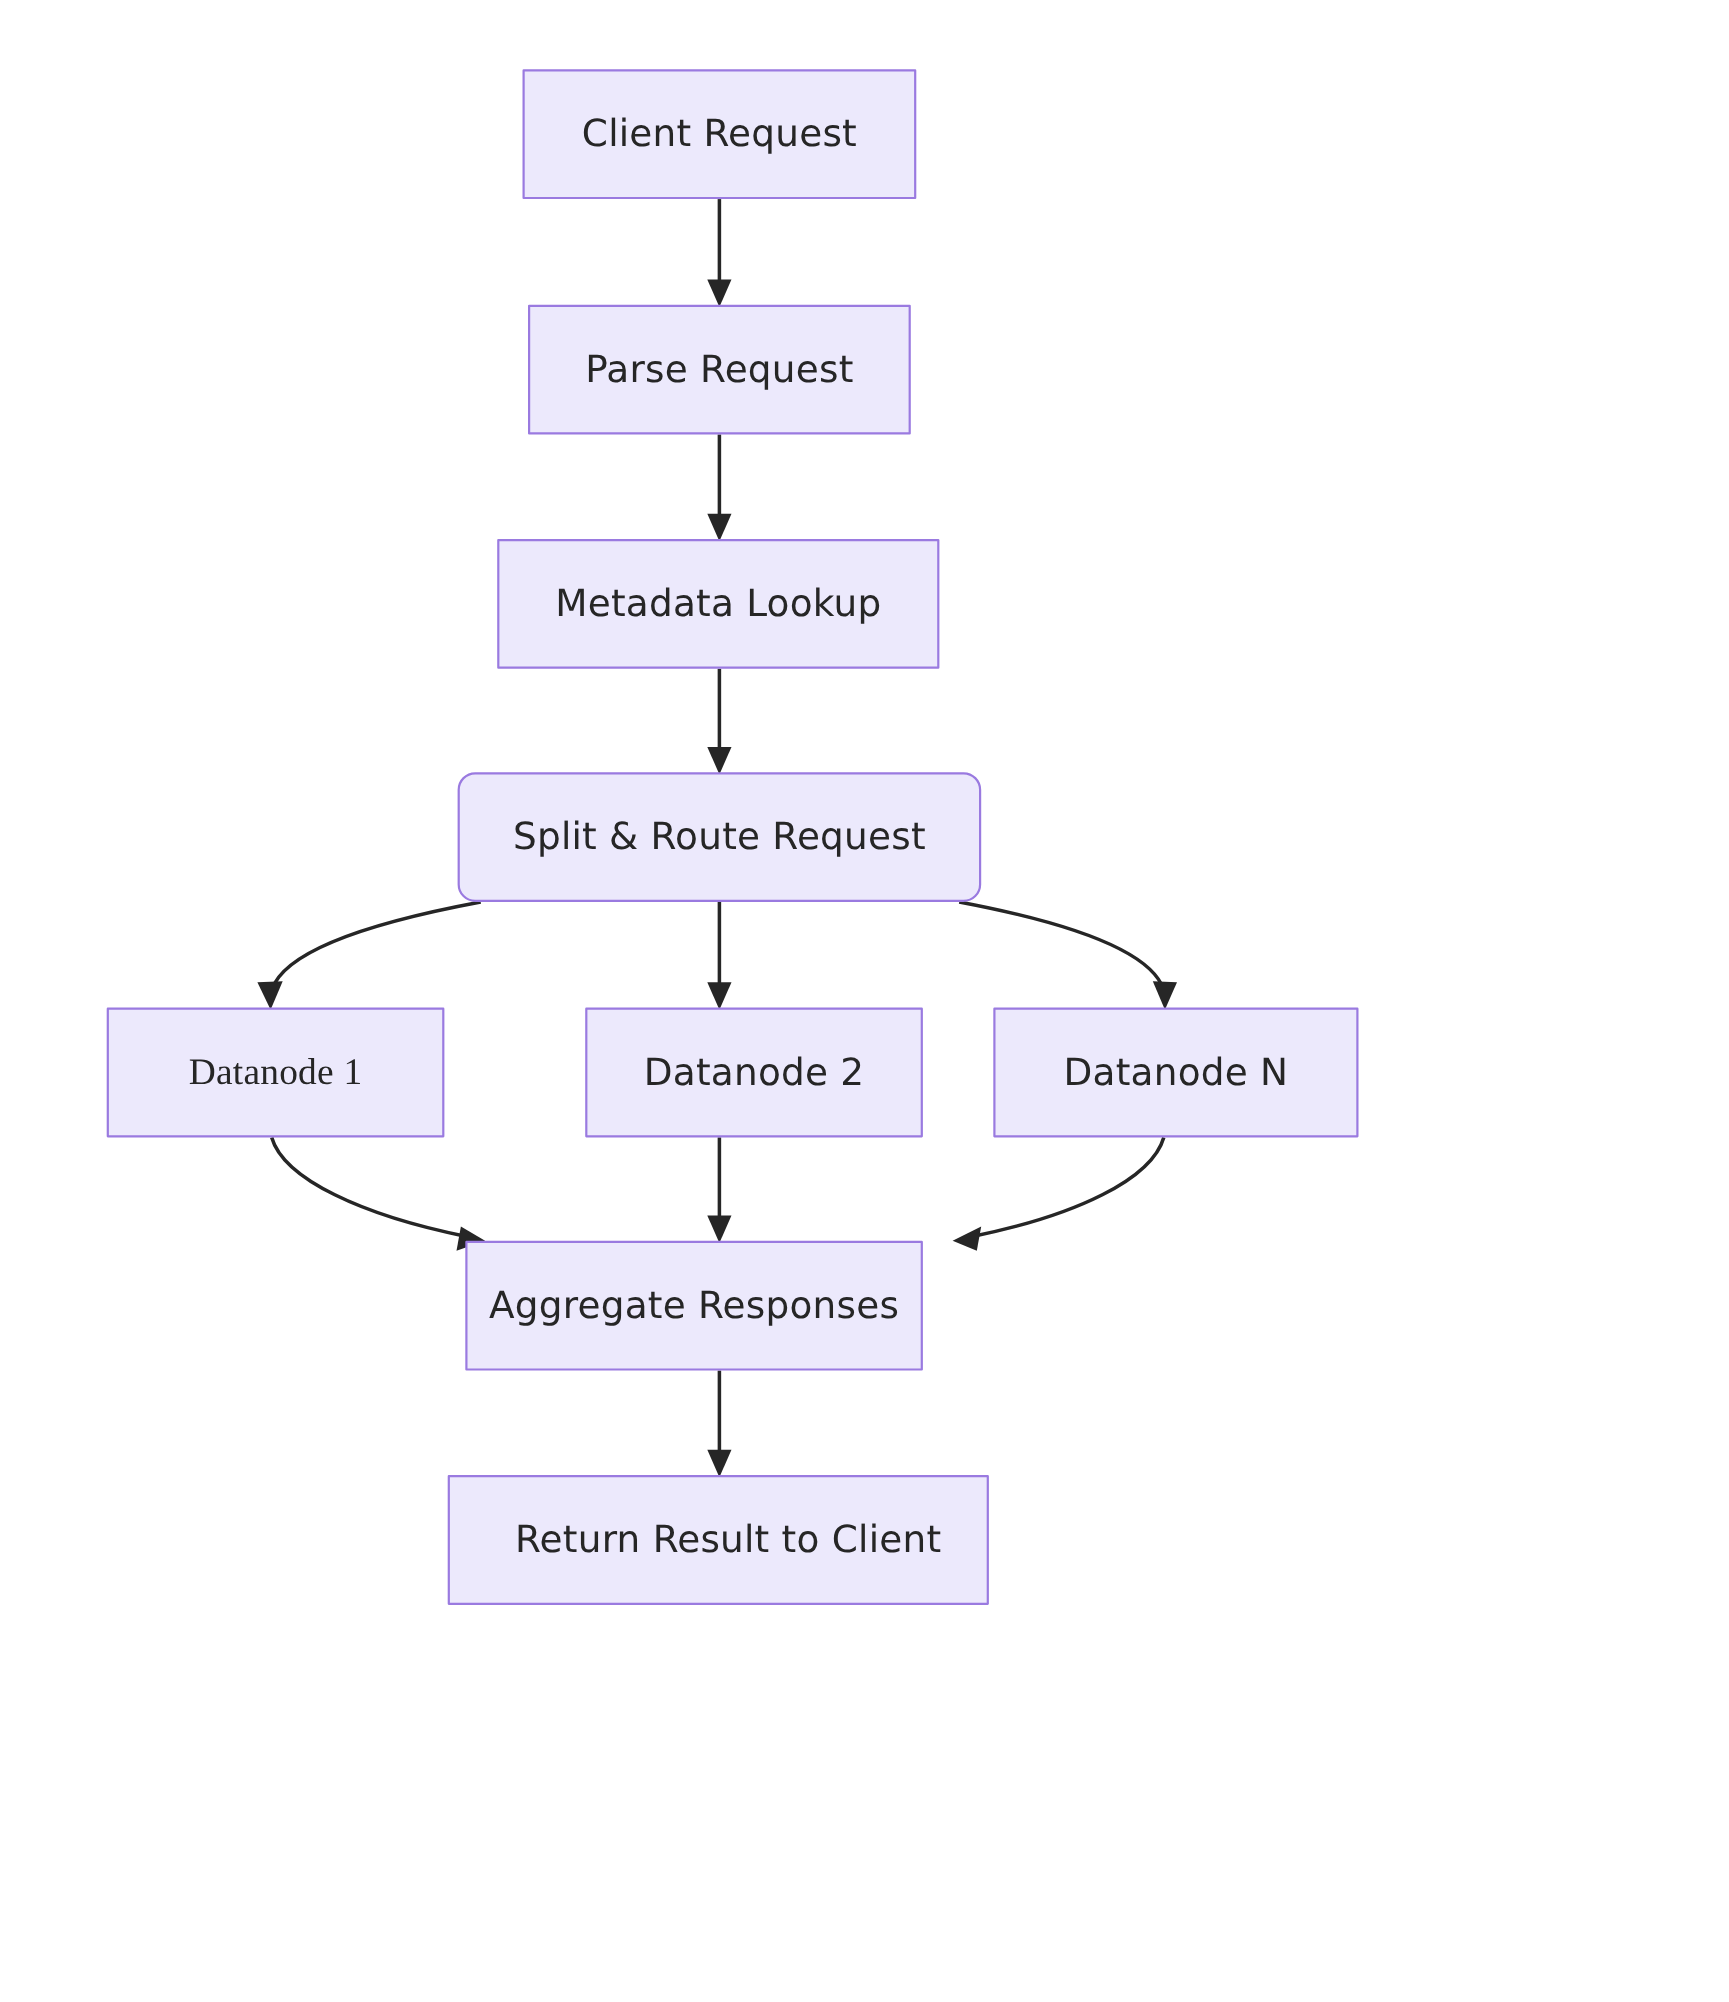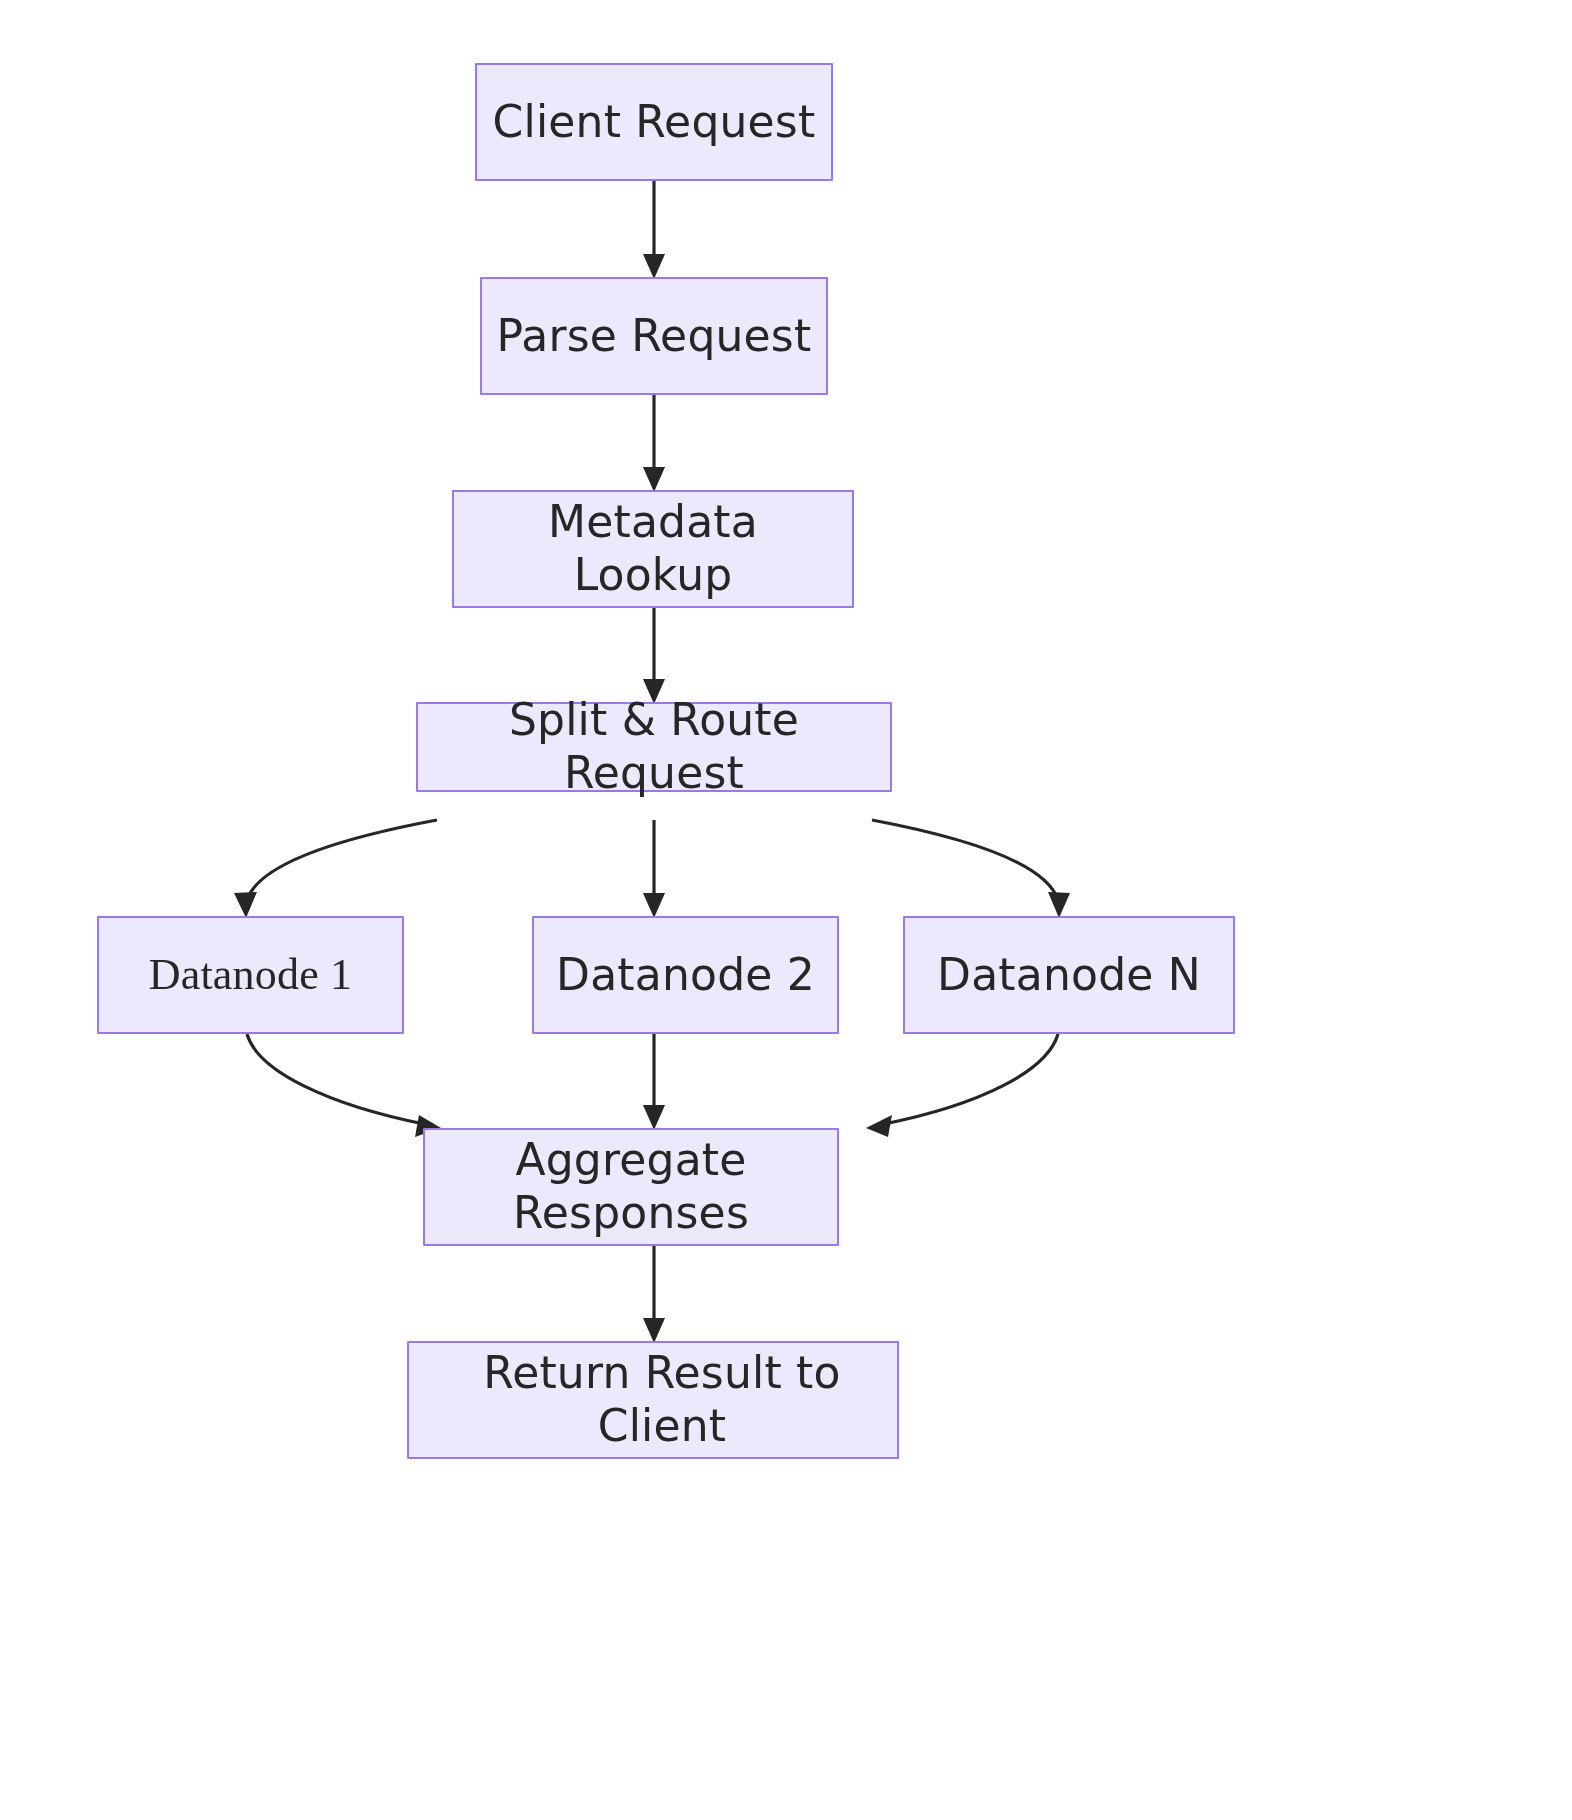--- a/index.html
+++ b/index.html
@@ -20,21 +20,21 @@
     position: absolute;
     box-sizing: border-box;
     background: #ece9fc;
     border: 2px solid #9a7ae0;
     border-radius: 1px;
     display: flex;
     align-items: center;
     justify-content: center;
     text-align: center;
     color: #262626;
-    font-size: 44px;
+    font-size: 34px;
     font-weight: 400;
     letter-spacing: 0.2px;
     line-height: 1.2;
     padding: 0 10px;
   }
   #edges {
     position: absolute;
     left: 0;
     top: 0;
     width: 1572px;
@@ -108,21 +108,21 @@
       <polygon class="arrow-head" points="654,1343 643,1318 665,1318"></polygon>
     </g>
   </svg>
 
   <div class="node" style="left:475px; top:63px; width:358px; height:118px;">Client Request</div>
 
   <div class="node" style="left:480px; top:277px; width:348px; height:118px;">Parse Request</div>
 
   <div class="node" style="left:452px; top:490px; width:402px; height:118px;">Metadata Lookup</div>
 
-  <div class="node" style="left:416px; top:702px; width:476px; height:90px;">Split &amp; Route Request</div>
+  <div class="node" style="left:416px; top:702px; width:476px; height:118px;border-radius:16px;">Split &amp; Route Request</div>
 
   <div class="node" style="left:97px; top:916px; width:307px; height:118px;font-family:Liberation Serif, serif;">Datanode 1</div>
 
   <div class="node" style="left:500px; top:916px; width:307px; height:118px;margin-left:32px;">Datanode 2</div>
 
   <div class="node" style="left:903px; top:916px; width:332px; height:118px;">Datanode N</div>
 
   <div class="node" style="left:423px; top:1128px; width:416px; height:118px;">Aggregate Responses</div>
 
   <div class="node" style="left:407px; top:1341px; width:492px; height:118px;padding-left:28px;">Return Result to Client</div>

